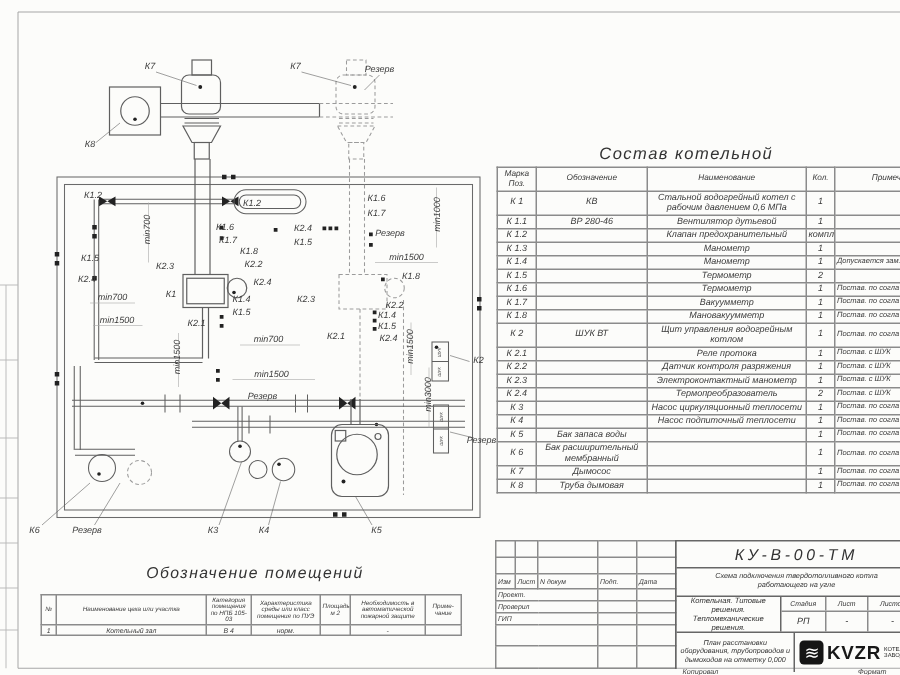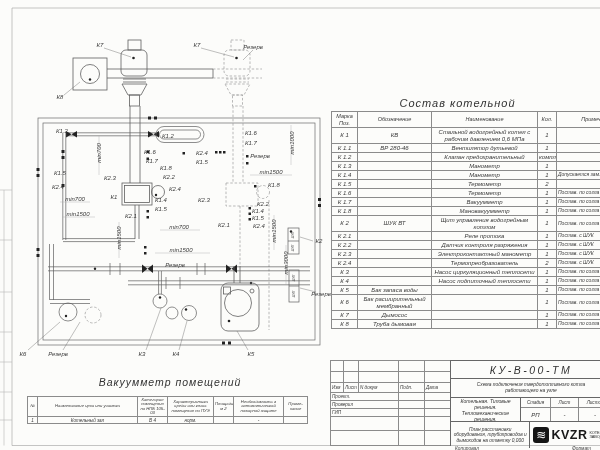--- a/index.html
+++ b/index.html
@@ -463,21 +463,21 @@
         <tr>
           <td>К 8</td>
           <td>Труба дымовая</td>
           <td></td>
           <td>1</td>
           <td class="note">Постав. по согла</td>
         </tr>
       </tbody>
   </table>
 
-  <div class="expl-title">Вакуумметр помещений</div>
+  <div class="expl-title">Обозначение помещений</div>
   <table class="expl">
     <colgroup>
       <col style="width:10px">
         <col style="width:100px">
         <col style="width:30px">
         <col style="width:46px">
       <col style="width:20px">
         <col style="width:50px">
         <col style="width:24px">
     </colgroup>

